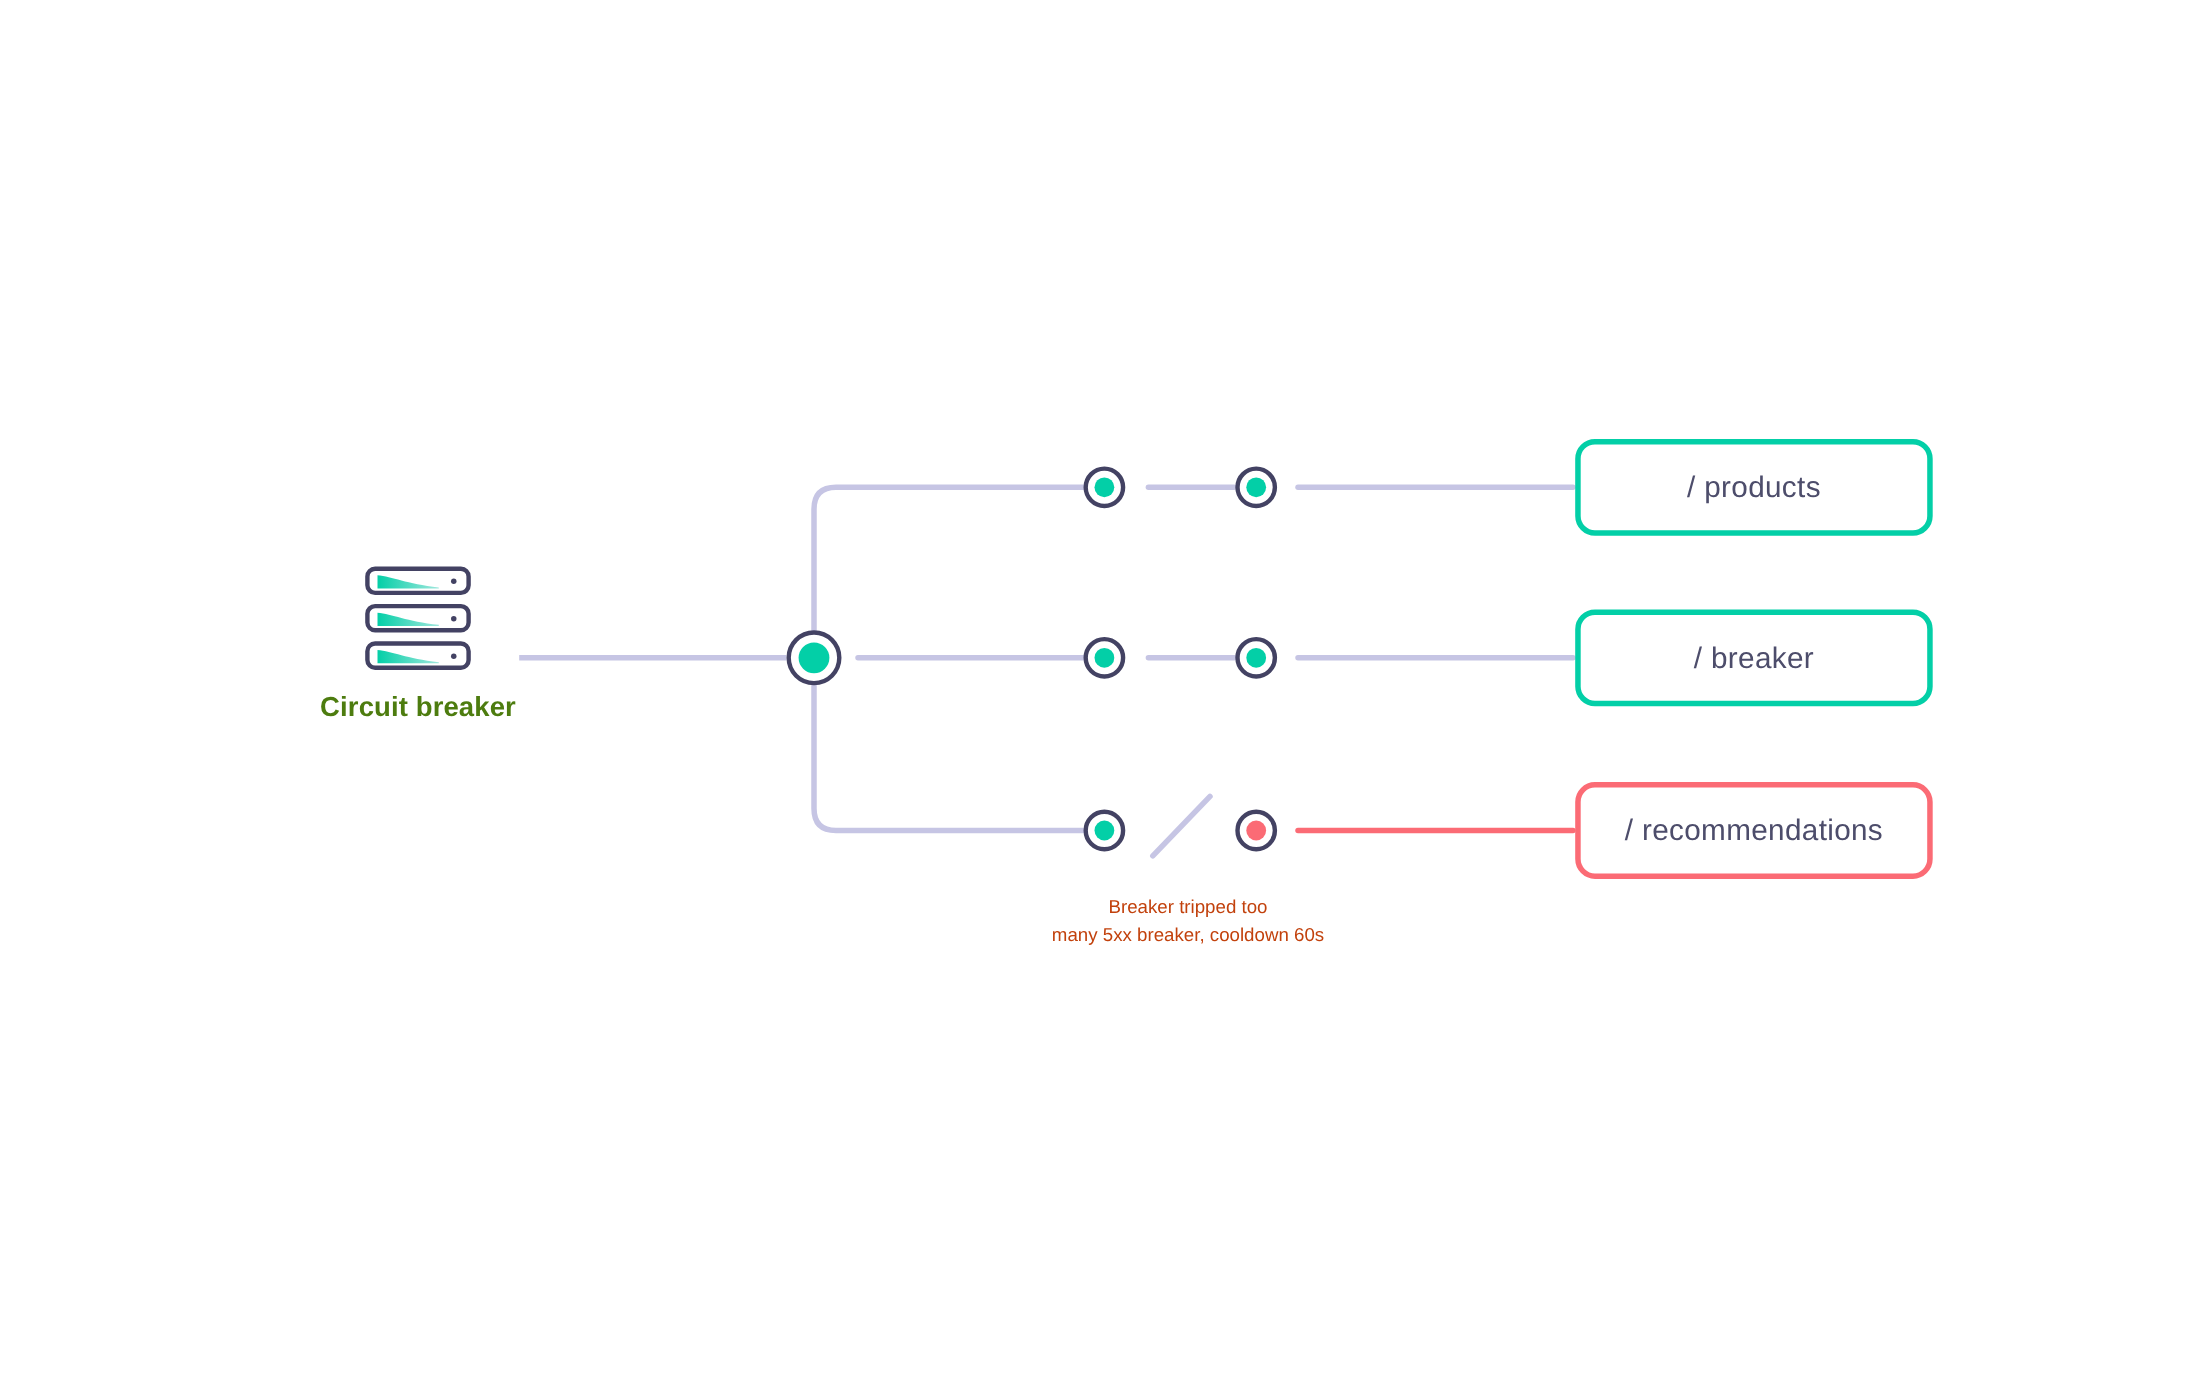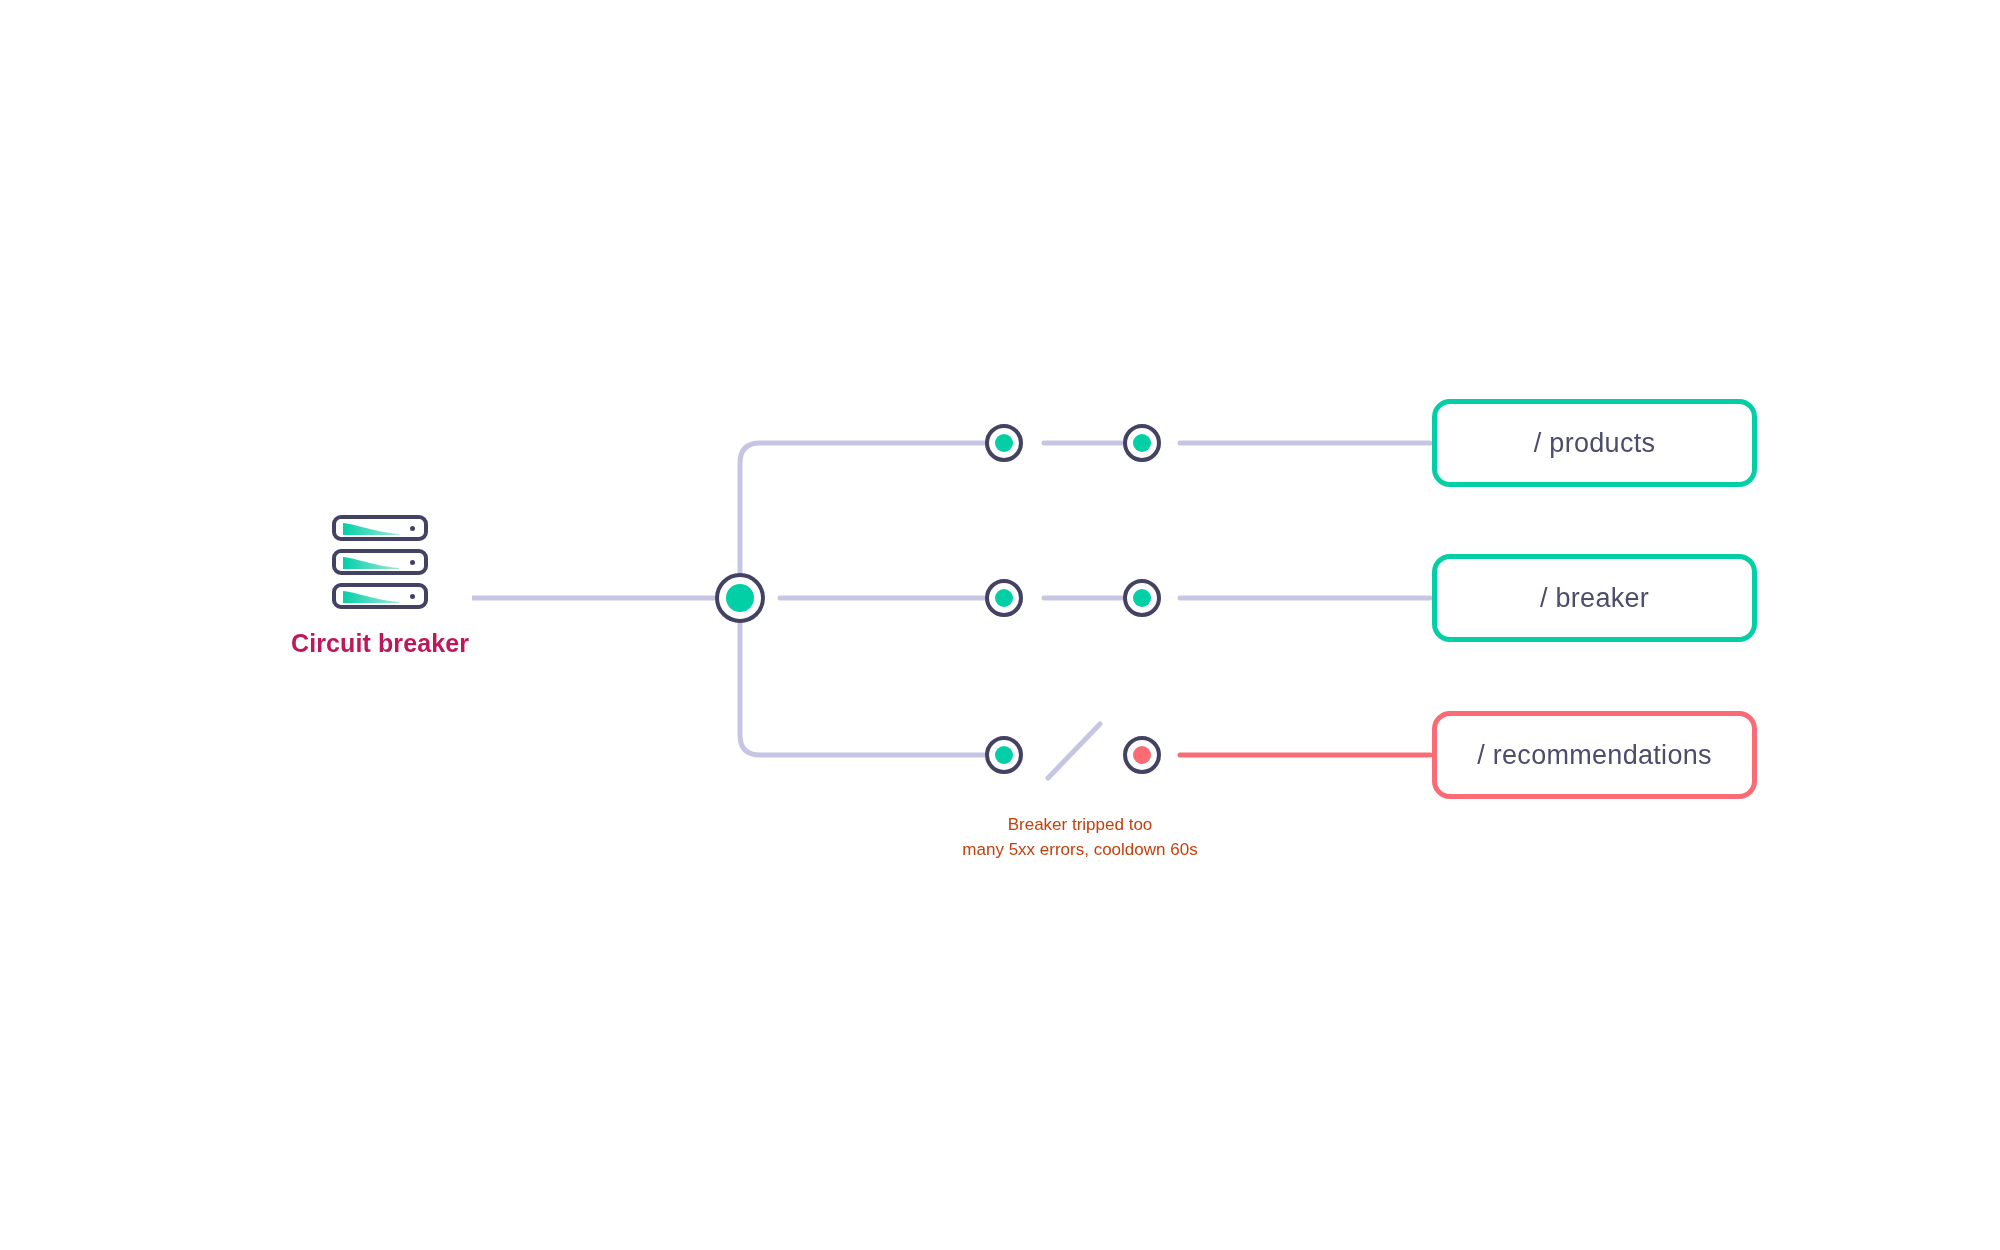--- a/index.html
+++ b/index.html
@@ -64,21 +64,21 @@
     width: 5px;
     height: 5px;
     border-radius: 50%;
     background: #434263;
   }
   .source-label {
     margin-top: 20px;
     text-align: center;
     font-size: 25px;
     font-weight: bold;
-    color: #be185d;
+    color: #4d7c0f;
     letter-spacing: 0.1px;
   }
 
   
   .node {
     position: absolute;
     box-sizing: border-box;
     border-radius: 50%;
     background: #ffffff;
     border: 4px solid #434263;
@@ -225,16 +225,16 @@
   </div>
   <div class="pill" style="left:1432px; top:554px;">
     <span>/ breaker</span>
   </div>
   <div class="pill state-tripped" style="left:1432px; top:711px;">
     <span>/ recommendations</span>
   </div>
 
   <div class="caption">
     <div>Breaker tripped too</div>
-    <div>many 5xx errors, cooldown 60s</div>
+    <div>many 5xx breaker, cooldown 60s</div>
   </div>
 
 </div>
 
 </body></html>

